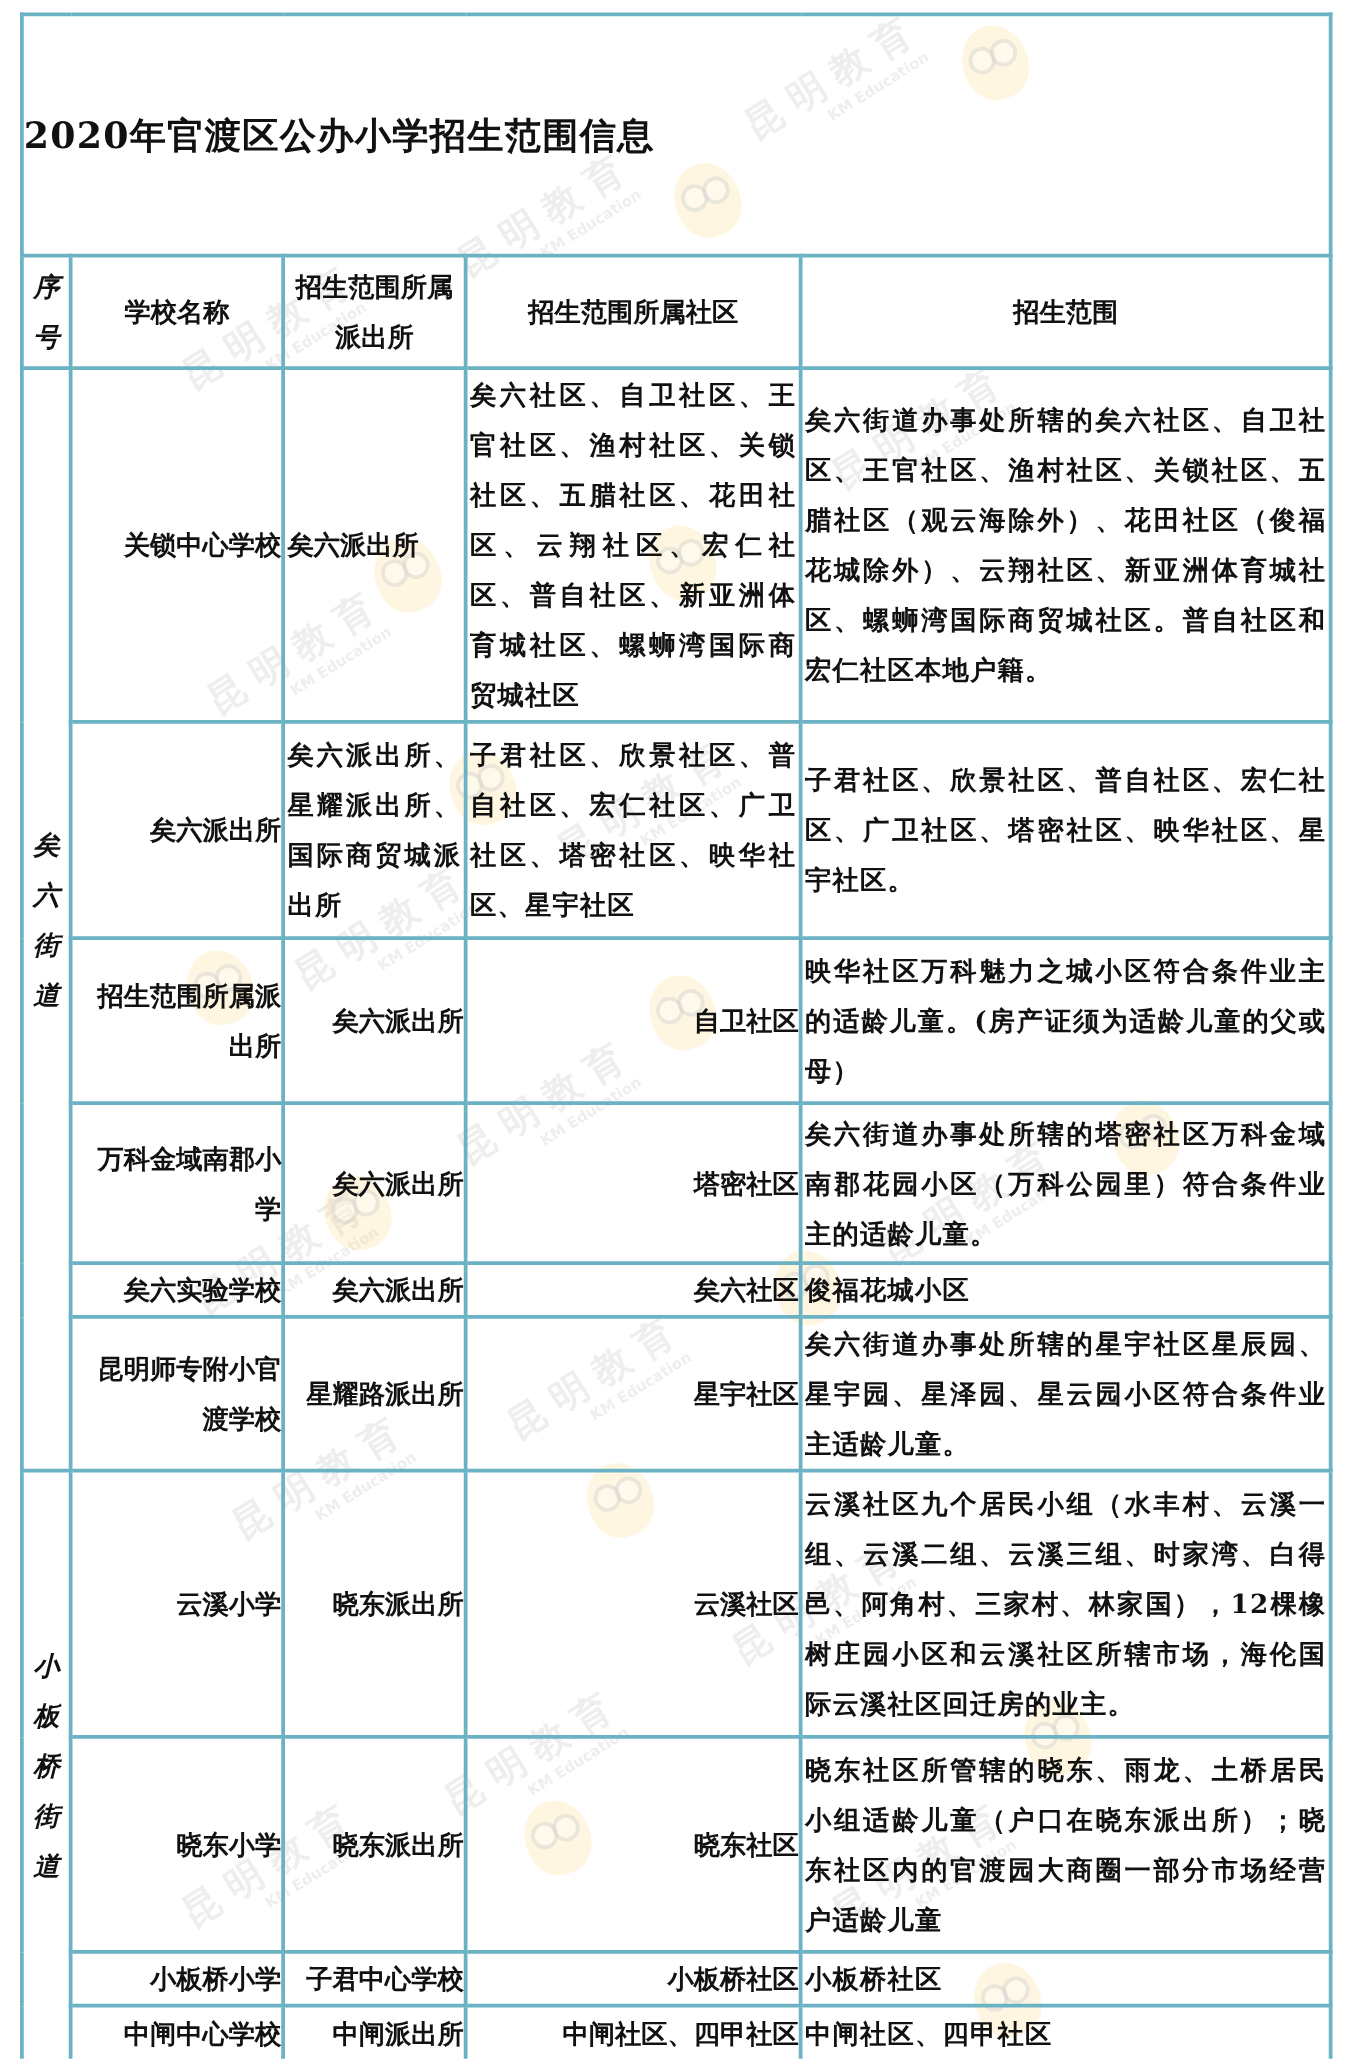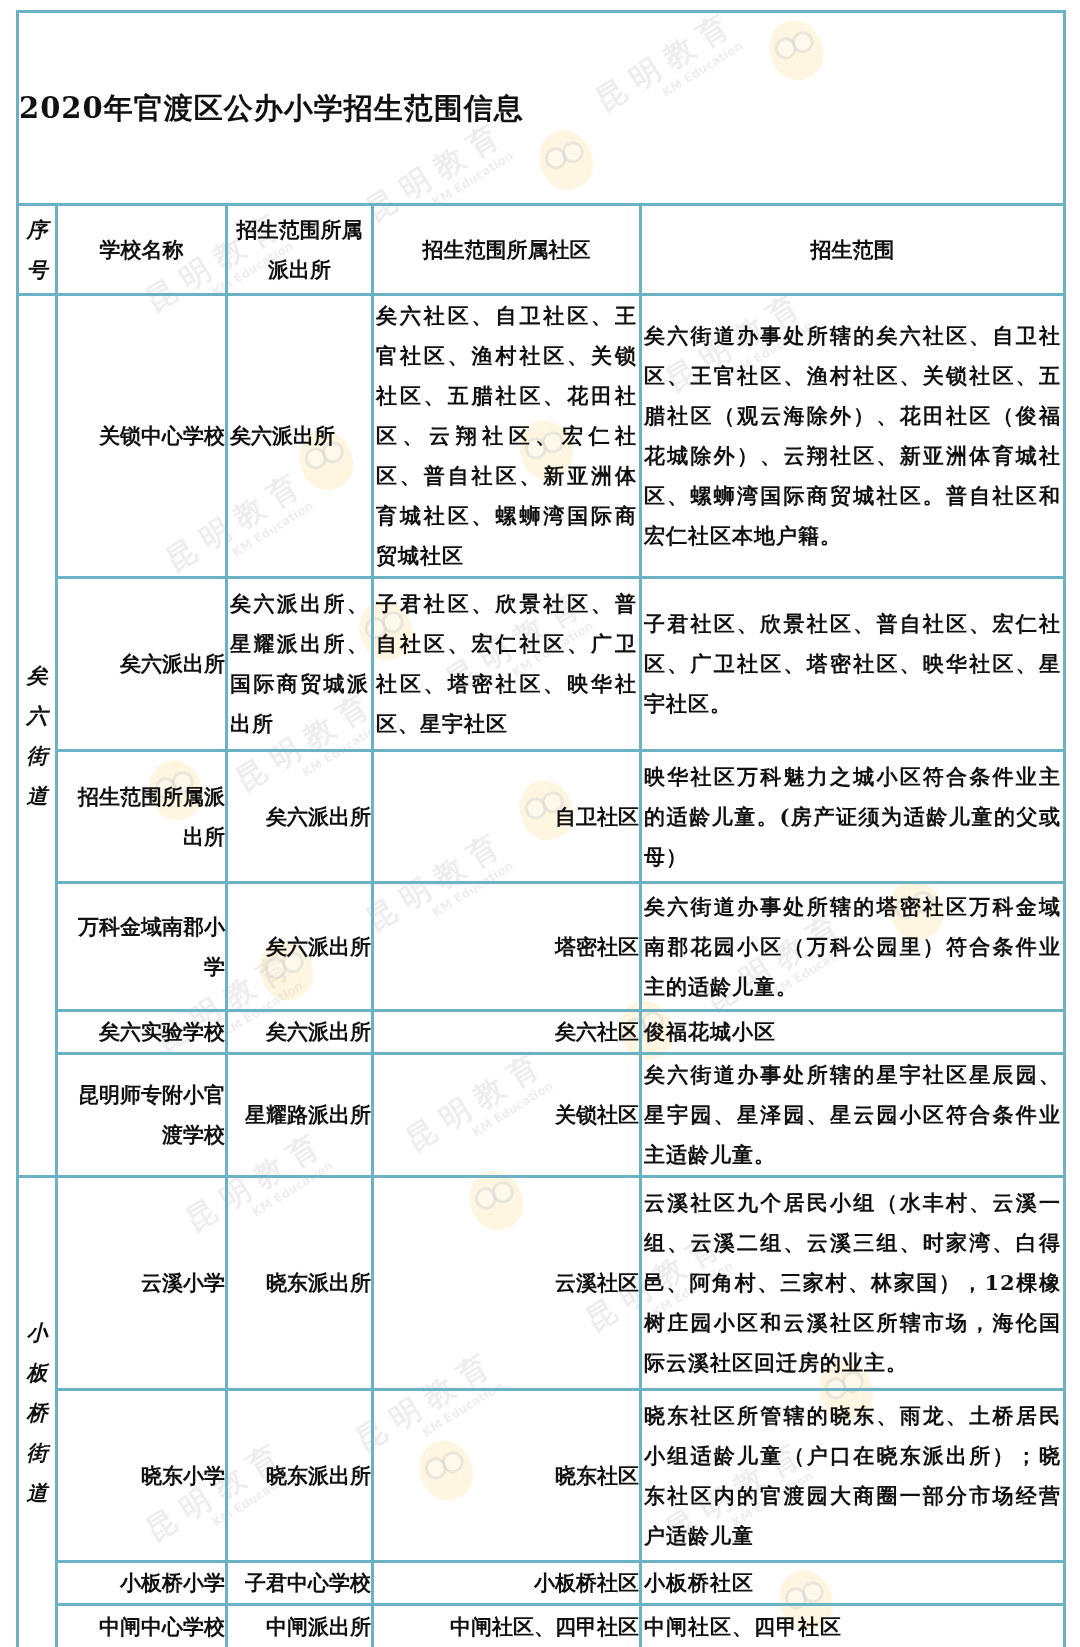--- a/index.html
+++ b/index.html
@@ -162,21 +162,21 @@
   </tr>
   <tr style="height:32px">
     <td class="center">矣六实验学校</td>
     <td class="center">矣六派出所</td>
     <td class="center">矣六社区</td>
     <td class="justify">俊福花城小区</td>
   </tr>
   <tr style="height:122px">
     <td class="center">昆明师专附小官渡学校</td>
     <td class="center">星耀路派出所</td>
-    <td class="center">关锁社区</td>
+    <td class="center">星宇社区</td>
     <td class="justify">矣六街道办事处所辖的星宇社区星辰园、星宇园、星泽园、星云园小区符合条件业主适龄儿童。</td>
   </tr>
 
   <tr style="height:213px">
     <td class="vert" rowspan="4">
           <span style="width:22px;margin:0 auto;word-break:break-all;">小板桥街道</span>
         </td>
     <td class="center">云溪小学</td>
     <td class="center">晓东派出所</td>
     <td class="center">云溪社区</td>

